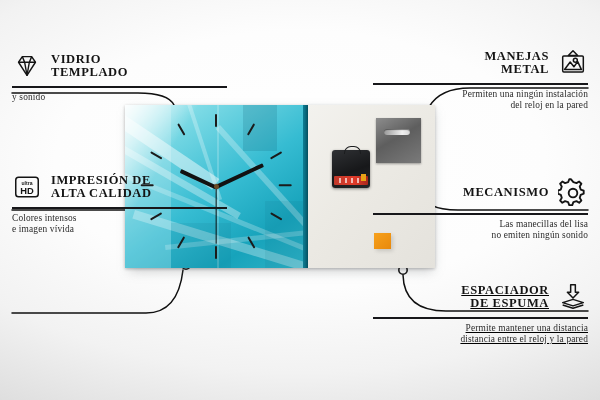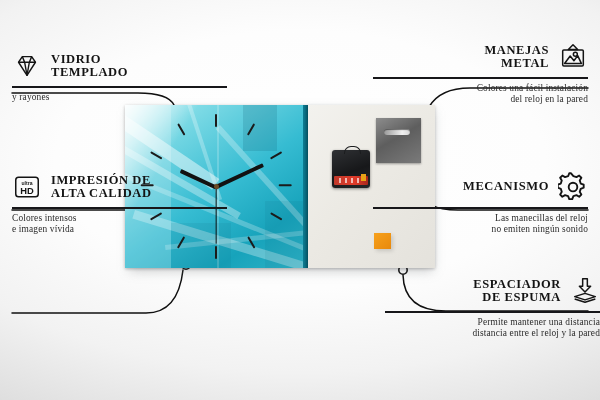--- a/index.html
+++ b/index.html
@@ -86,21 +86,21 @@
   .pin{
     position:absolute;left:88.5px;top:78.5px;width:5px;height:5px;border-radius:50%;
     background:#6b4a23;box-shadow:0 0 2px rgba(0,0,0,.6);
   }
 
   
   .callout{position:absolute;width:215px;}
   .callout.left{text-align:left;}
   .callout.right{text-align:right;}
   .head{display:flex;align-items:center;gap:9px;}
-  .callout.right .head{flex-direction:row-reverse;}
+  .callout.right .head{flex-direction:row-reverse;margin-top:6px;}
   .ico{width:30px;height:30px;flex:0 0 30px;display:block;}
   .title{
     font-size:12.5px;line-height:13.5px;letter-spacing:.6px;
     color:#141414;font-weight:700;font-variant:small-caps;
     text-transform:uppercase;
   }
   .rule{height:1.6px;background:#17171a;margin:5px 0 4px;}
   .desc{
     font-size:9.4px;line-height:11.4px;color:#2b2b2b;letter-spacing:.15px;
   }
@@ -194,21 +194,21 @@
           <path d="M7 12 H25 M11 6 L13.5 12 L16 26 L18.5 12 L21 6"></path>
         </g>
       </svg>
       <div class="title">
         <div>VIDRIO</div>
         <div>TEMPLADO</div>
       </div>
     </div>
     <div class="rule"></div>
     <div class="desc">
-      <div>y rayones</div>
+      <div>y sonido</div>
     </div>
   </div>
 
   <div class="callout left" style="left:12px;top:172px;">
     <div class="head">
       <svg class="ico" viewBox="0 0 32 32">
         <rect x="4" y="5.5" width="24" height="21" rx="3" fill="none" stroke="#141414" stroke-width="1.6"></rect>
         <text x="16" y="14.2" text-anchor="middle" font-family="Liberation Sans, sans-serif" font-size="5.4" font-weight="700" fill="#141414">ultra</text>
         <text x="16" y="23.2" text-anchor="middle" font-family="Liberation Sans, sans-serif" font-size="10" font-weight="700" fill="#141414">HD</text>
       </svg>
@@ -235,45 +235,45 @@
           <circle cx="18.5" cy="13" r="2.1"></circle>
         </g>
       </svg>
       <div class="title">
         <div>MANEJAS</div>
         <div>METAL</div>
       </div>
     </div>
     <div class="rule"></div>
     <div class="desc">
-      <div>Colores una fácil instalación</div>
+      <div>Permiten una ningún instalación</div>
       <div>del reloj en la pared</div>
     </div>
   </div>
 
   <div class="callout right" style="left:373px;top:172px;">
     <div class="head">
       <svg class="ico" viewBox="0 0 32 32">
         <g fill="none" stroke="#141414" stroke-width="2" stroke-linejoin="round">
           <path d="M16 4.5 l3.3 1 2.9-1.7 2.3 2.3-1.7 2.9 1 3.3 3.2 1.2v3.2l-3.2 1.2-1 3.3 1.7 2.9-2.3 2.3-2.9-1.7-3.3 1-1.2 3.2h-3.2l-1.2-3.2-3.3-1-2.9 1.7-2.3-2.3 1.7-2.9-1-3.3-3.2-1.2v-3.2l3.2-1.2 1-3.3-1.7-2.9 2.3-2.3 2.9 1.7 3.3-1 1.2-3.2h1.7z" transform="translate(0.4,0)"></path>
           <circle cx="16" cy="16" r="4.6"></circle>
         </g>
       </svg>
       <div class="title">
         <div>MECANISMO</div>
       </div>
     </div>
     <div class="rule"></div>
     <div class="desc">
-      <div>Las manecillas del reloj</div>
+      <div>Las manecillas del lisa</div>
       <div>no emiten ningún sonido</div>
     </div>
   </div>
 
-  <div class="callout right" style="left:385px;top:276px;">
+  <div class="callout right" style="left:373px;top:276px;text-decoration:underline;">
     <div class="head">
       <svg class="ico" viewBox="0 0 32 32">
         <g fill="none" stroke="#141414" stroke-width="1.6" stroke-linejoin="round">
           <path d="M13.5 3 h5 v8 h3.5 L16 17 L10 11 h3.5 z"></path>
           <path d="M16 18.5 L27 22 L16 25.5 L5 22 Z"></path>
           <path d="M5 24.5 L16 28 L27 24.5"></path>
         </g>
       </svg>
       <div class="title">
         <div>ESPACIADOR</div>

